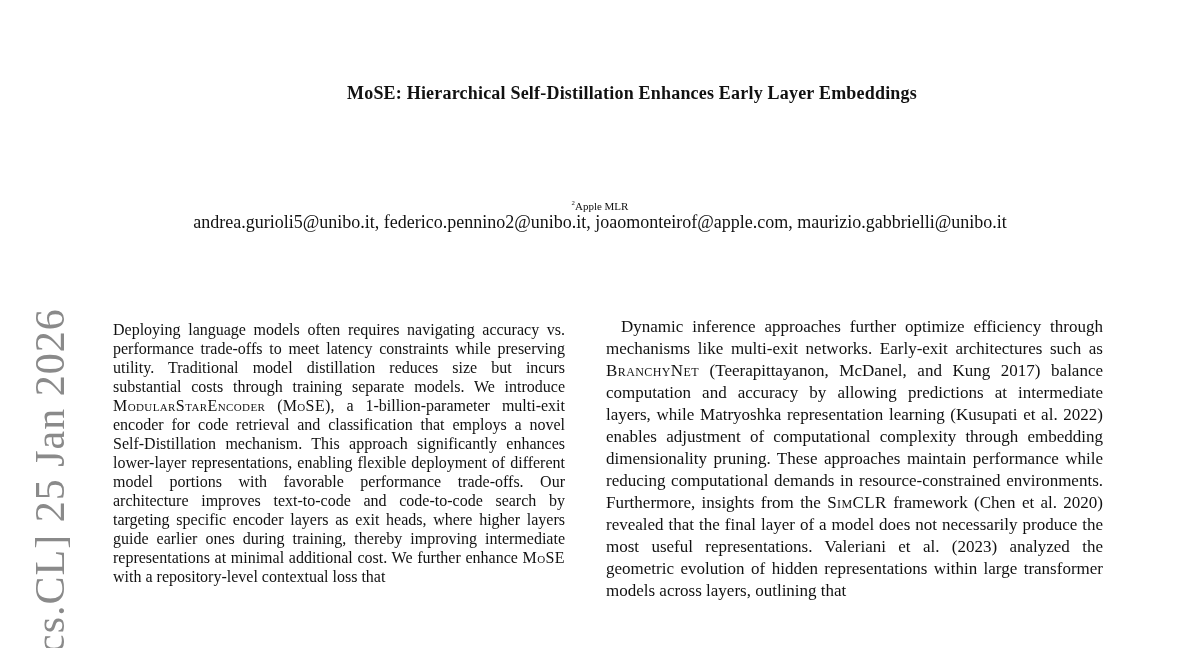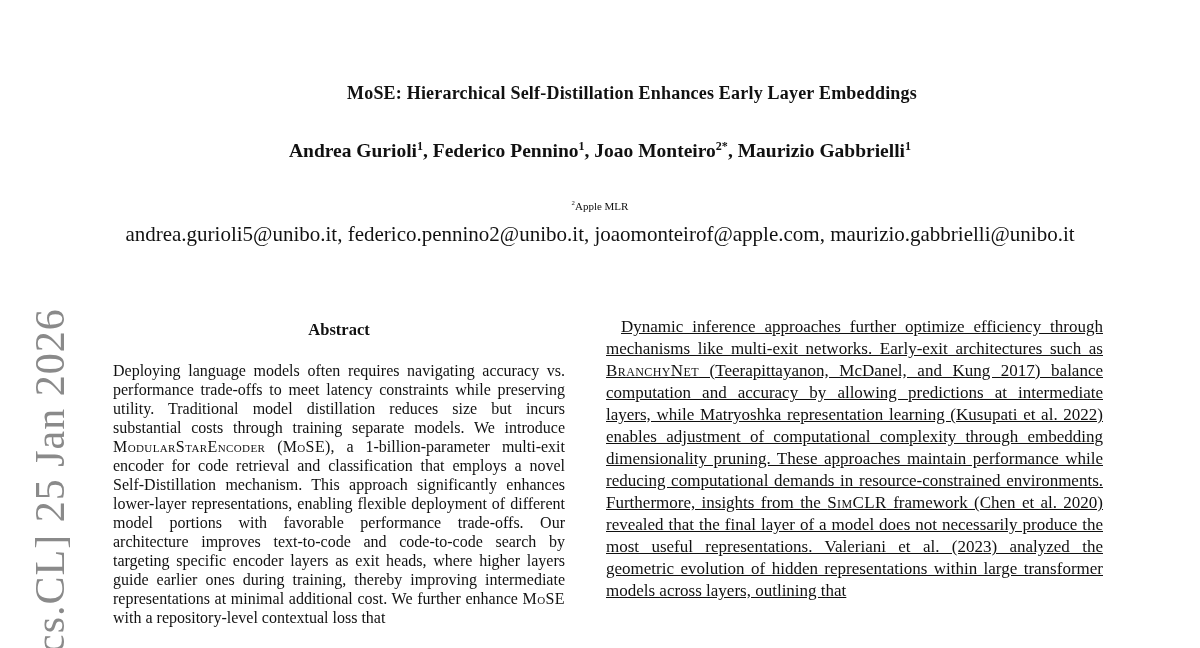--- a/index.html
+++ b/index.html
@@ -26,21 +26,21 @@
     letter-spacing: 0.2px;
     padding-left: 32px;
   }
   .authors {
     top: 140px;
     font-size: 19.5px;
     font-weight: bold;
   }
   .affil-1 { top: 178px; font-size: 16.5px; }
   .affil-2 { top: 200px; font-size: 11px; }
-  .emails  { top: 222px; font-size: 21px; }
+  .emails  { top: 212px; font-size: 18px; }
   sup {
     font-size: 62%;
     line-height: 0;
     vertical-align: super;
   }
   .sc { font-variant: small-caps; letter-spacing: 0.4px; }
   .col-left {
     position: absolute;
     left: 113px;
     top: 320px;
@@ -63,21 +63,20 @@
     left: 606px;
     top: 316px;
     width: 497px;
   }
   .body-text {
     margin: 0;
     font-size: 17px;
     line-height: 22px;
     text-align: justify;
     text-indent: 15px;
-    text-decoration: underline;
   }
   .watermark {
     position: absolute;
     left: 29px;
     top: 653px;
     transform: rotate(-90deg);
     transform-origin: 0 0;
     font-family: "Liberation Serif", serif;
     font-size: 42px;
     line-height: 1;
@@ -88,29 +87,27 @@
 </style>
 </head>
 <body>
 
 <div class="page">
 
   <div class="watermark">cs.CL]  25 Jan 2026</div>
 
   <div class="centered-line title">MoSE: Hierarchical Self-Distillation Enhances Early Layer Embeddings</div>
 
-  <div class="centered-line authors"><span>Andrea Gurioli</span><sup>1</sup><span>, Federico Pennino</span><sup>1</sup><span>, Joao Monteiro</span><sup>2*</sup><span>, Maurizio Gabbrielli</span><sup>1</sup></div>
 
 
   <div class="centered-line affil-2"><sup>2</sup><span>Apple MLR</span></div>
 
   <div class="centered-line emails">andrea.gurioli5@unibo.it, federico.pennino2@unibo.it, joaomonteirof@apple.com, maurizio.gabbrielli@unibo.it</div>
 
   <div class="col-left">
-    <div class="abstract-heading">Abstract</div>
     <p class="abstract-text"><span>Deploying language models often requires navigating accuracy vs. performance trade-offs to meet latency constraints while preserving utility. Traditional model distillation reduces size but incurs substantial costs through training separate models. We introduce </span><span class="sc">ModularStarEncoder</span><span> (</span><span class="sc">MoSE</span><span>), a 1-billion-parameter multi-exit encoder for code retrieval and classification that employs a novel Self-Distillation mechanism. This approach significantly enhances lower-layer representations, enabling flexible deployment of different model portions with favorable performance trade-offs. Our architecture improves text-to-code and code-to-code search by targeting specific encoder layers as exit heads, where higher layers guide earlier ones during training, thereby improving intermediate representations at minimal additional cost. We further enhance </span><span class="sc">MoSE</span><span> with a repository-level contextual loss that</span></p>
   </div>
 
   <div class="col-right">
     <p class="body-text"><span>Dynamic inference approaches further optimize efficiency through mechanisms like multi-exit networks. Early-exit architectures such as </span><span class="sc">BranchyNet</span><span> (Teerapittayanon, McDanel, and Kung 2017) balance computation and accuracy by allowing predictions at intermediate layers, while Matryoshka representation learning (Kusupati et al. 2022) enables adjustment of computational complexity through embedding dimensionality pruning. These approaches maintain performance while reducing computational demands in resource-constrained environments. Furthermore, insights from the </span><span class="sc">SimCLR</span><span> framework (Chen et al. 2020) revealed that the final layer of a model does not necessarily produce the most useful representations. Valeriani et al. (2023) analyzed the geometric evolution of hidden representations within large transformer models across layers, outlining that</span></p>
   </div>
 
 </div>
 
 </body></html>

